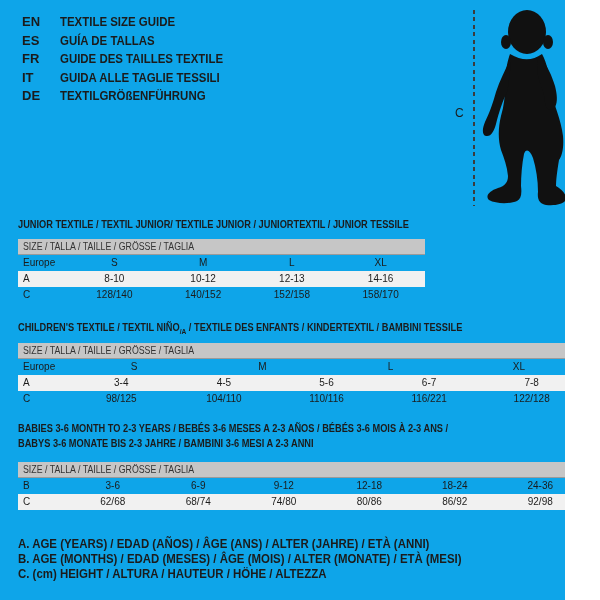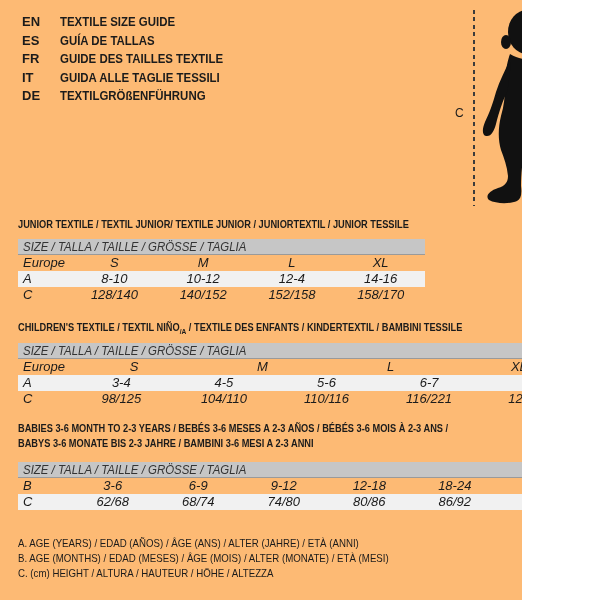--- a/index.html
+++ b/index.html
@@ -1,50 +1,50 @@
 <!DOCTYPE html>
 <html><head>
 <meta charset="utf-8">
 <style>
   html,body{margin:0;padding:0;}
   .page{
-    position:relative; width:522px; height:600px; background:#fdba74;
+    position:relative; width:565px; height:600px; background:#0ea5e9;
     font-family:"Liberation Sans", sans-serif; color:#1b1b1b; overflow:hidden;
   }
   .condensed{display:inline-block; transform:scaleX(0.88); transform-origin:0 50%; white-space:nowrap;}
 
   
   .langs{position:absolute; left:22px; top:13px;}
   .lrow{height:18.5px; line-height:18.5px; font-weight:bold; font-size:13px;}
   .lcode{display:inline-block; width:38px;}
 
   
   .dashline{position:absolute; left:473px; top:10px; width:2px; height:196px;
     background:repeating-linear-gradient(to bottom,#3c3c3c 0 4px, transparent 4px 7.5px);}
   .cmark{position:absolute; left:455px; top:106px; font-size:12px;}
   .figure-svg{position:absolute; left:480px; top:0; width:120px; height:215px;}
 
   
   .stitle{position:absolute; left:18px; font-weight:bold; font-size:10.5px; line-height:15px;}
   .stitle sub{font-size:7.5px;}
 
   
-  .table{position:absolute; left:18px; font-size:13px;font-style:italic;}
+  .table{position:absolute; left:18px; font-size:10px;}
   .t-narrow{width:407px;}
   .t-wide{width:565px;}
   .size-band{height:16px; line-height:15px; background:#c6c6c6; color:#333;
     padding-left:5px; border-bottom:1px solid #9a9a9a; box-sizing:border-box;}
   .trow{display:flex; height:16px; line-height:16px;align-items:flex-end;}
   .trow .lbl{width:52px; padding-left:5px; box-sizing:border-box;}
   .trow .cell{flex:1; text-align:center;}
   .shaded{background:#f1f1f1;}
 
   
   .legend{position:absolute; left:18px; top:536px;}
-  .legend div{height:15px; line-height:15px; font-weight:normal; font-size:11px;}
+  .legend div{height:15px; line-height:15px; font-weight:bold; font-size:13px;}
 </style>
 </head>
 <body>
 
 <div class="page">
 
   <div class="langs">
     <div class="lrow">
       <span class="lcode">EN</span><span class="condensed">TEXTILE SIZE GUIDE</span>
     </div>
@@ -86,21 +86,21 @@
       <span class="lbl">Europe</span>
       <span class="cell">S</span>
       <span class="cell">M</span>
       <span class="cell">L</span>
       <span class="cell">XL</span>
     </div>
     <div class="trow shaded">
       <span class="lbl">A</span>
       <span class="cell">8-10</span>
       <span class="cell">10-12</span>
-      <span class="cell">12-4</span>
+      <span class="cell">12-13</span>
       <span class="cell">14-16</span>
     </div>
     <div class="trow">
       <span class="lbl">C</span>
       <span class="cell">128/140</span>
       <span class="cell">140/152</span>
       <span class="cell">152/158</span>
       <span class="cell">158/170</span>
     </div>
   </div>

